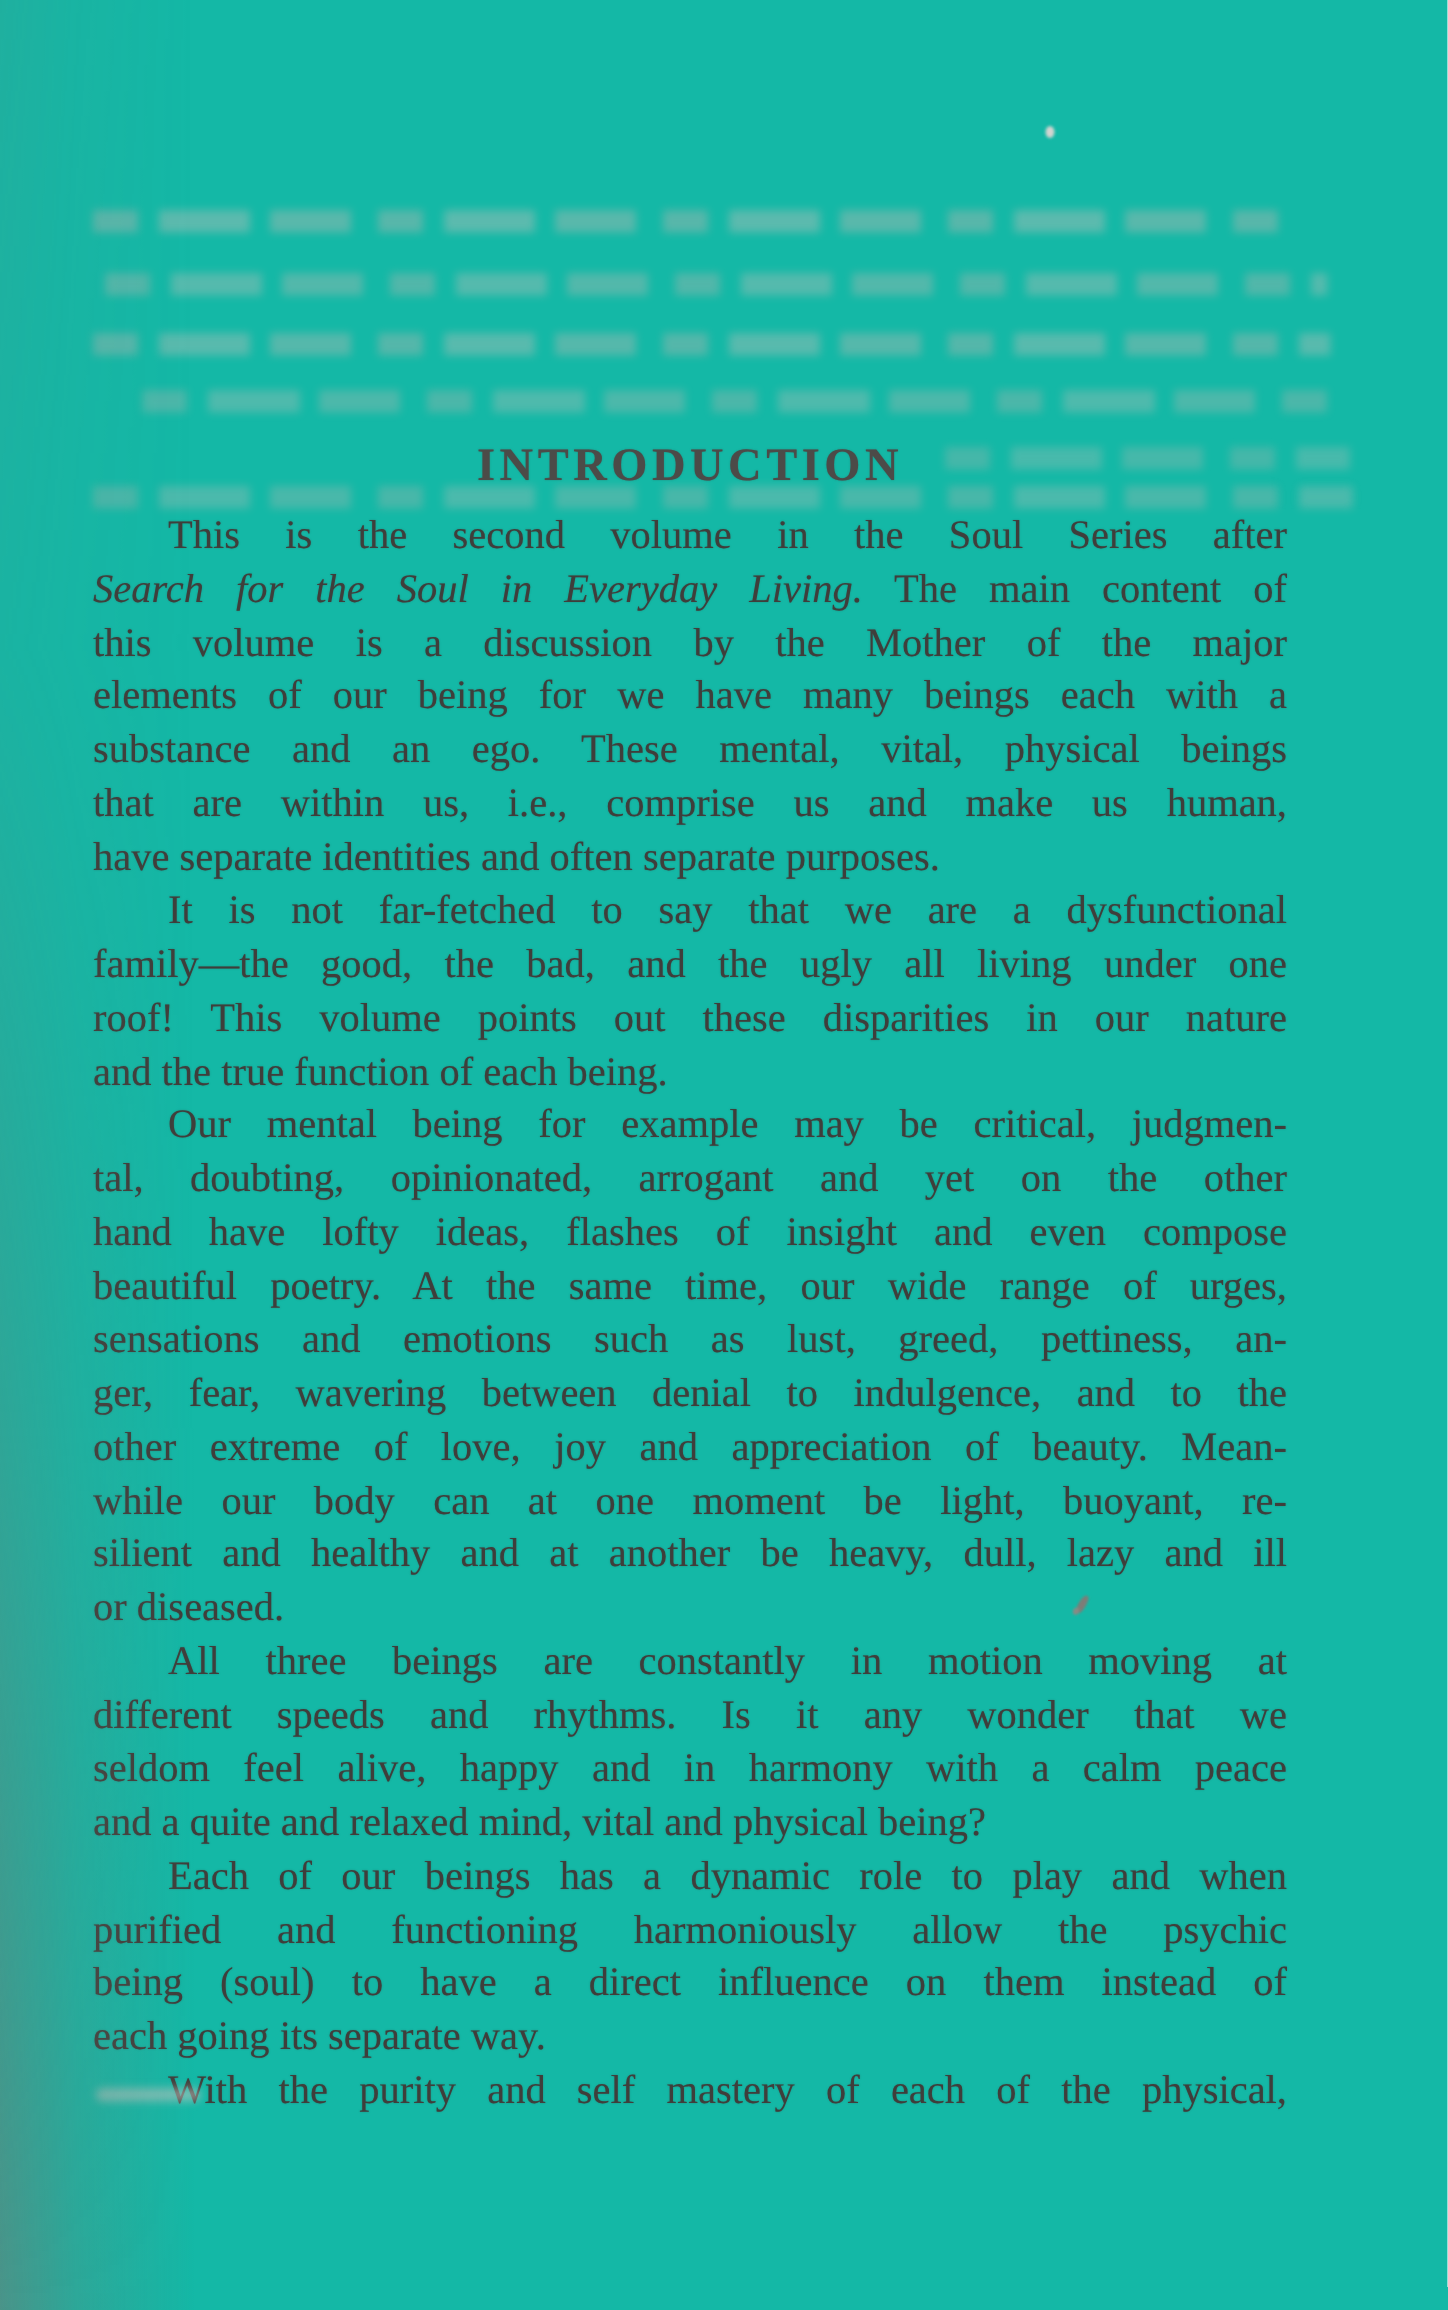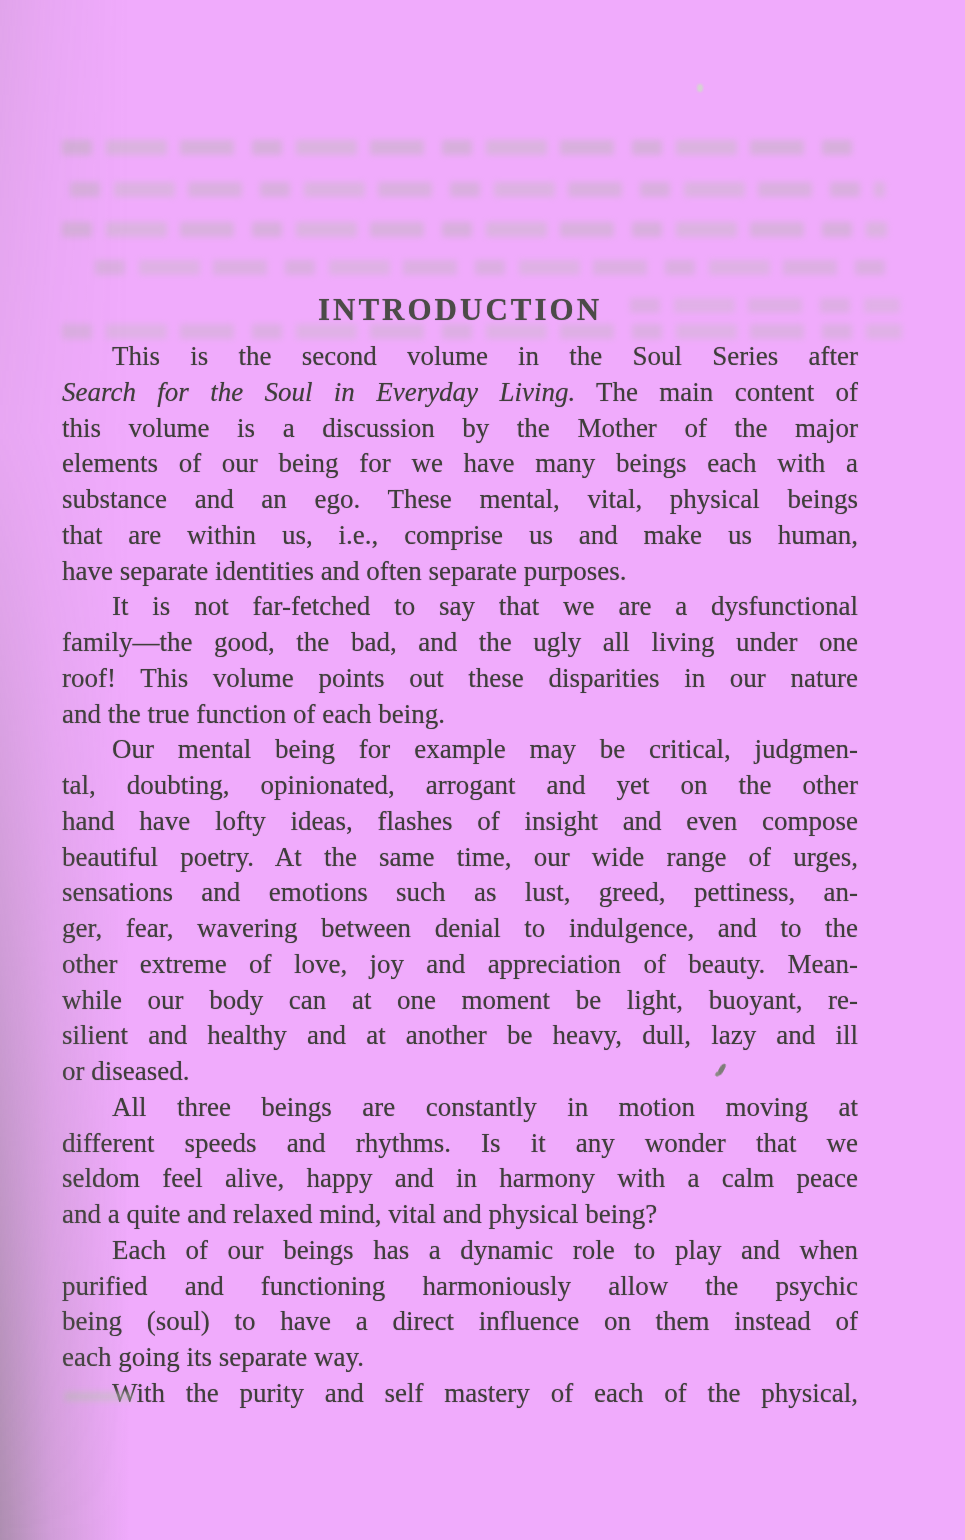--- a/index.html
+++ b/index.html
@@ -1,21 +1,21 @@
 <!DOCTYPE html>
 <html><head>
 <meta charset="utf-8">
 <style>
   html, body { margin:0; padding:0; background:#ffffff; }
 
   .page {
     position:relative;
     width:965px;
     height:1540px;
-    background:#f0abfc;
+    background:#14b8a6;
     overflow:hidden;
     font-family:"Liberation Serif","DejaVu Serif",serif;
     color:#3f3e3b;
   }
 
   
   .heading {
     position:absolute;
     top:271px;
     left:62px;

